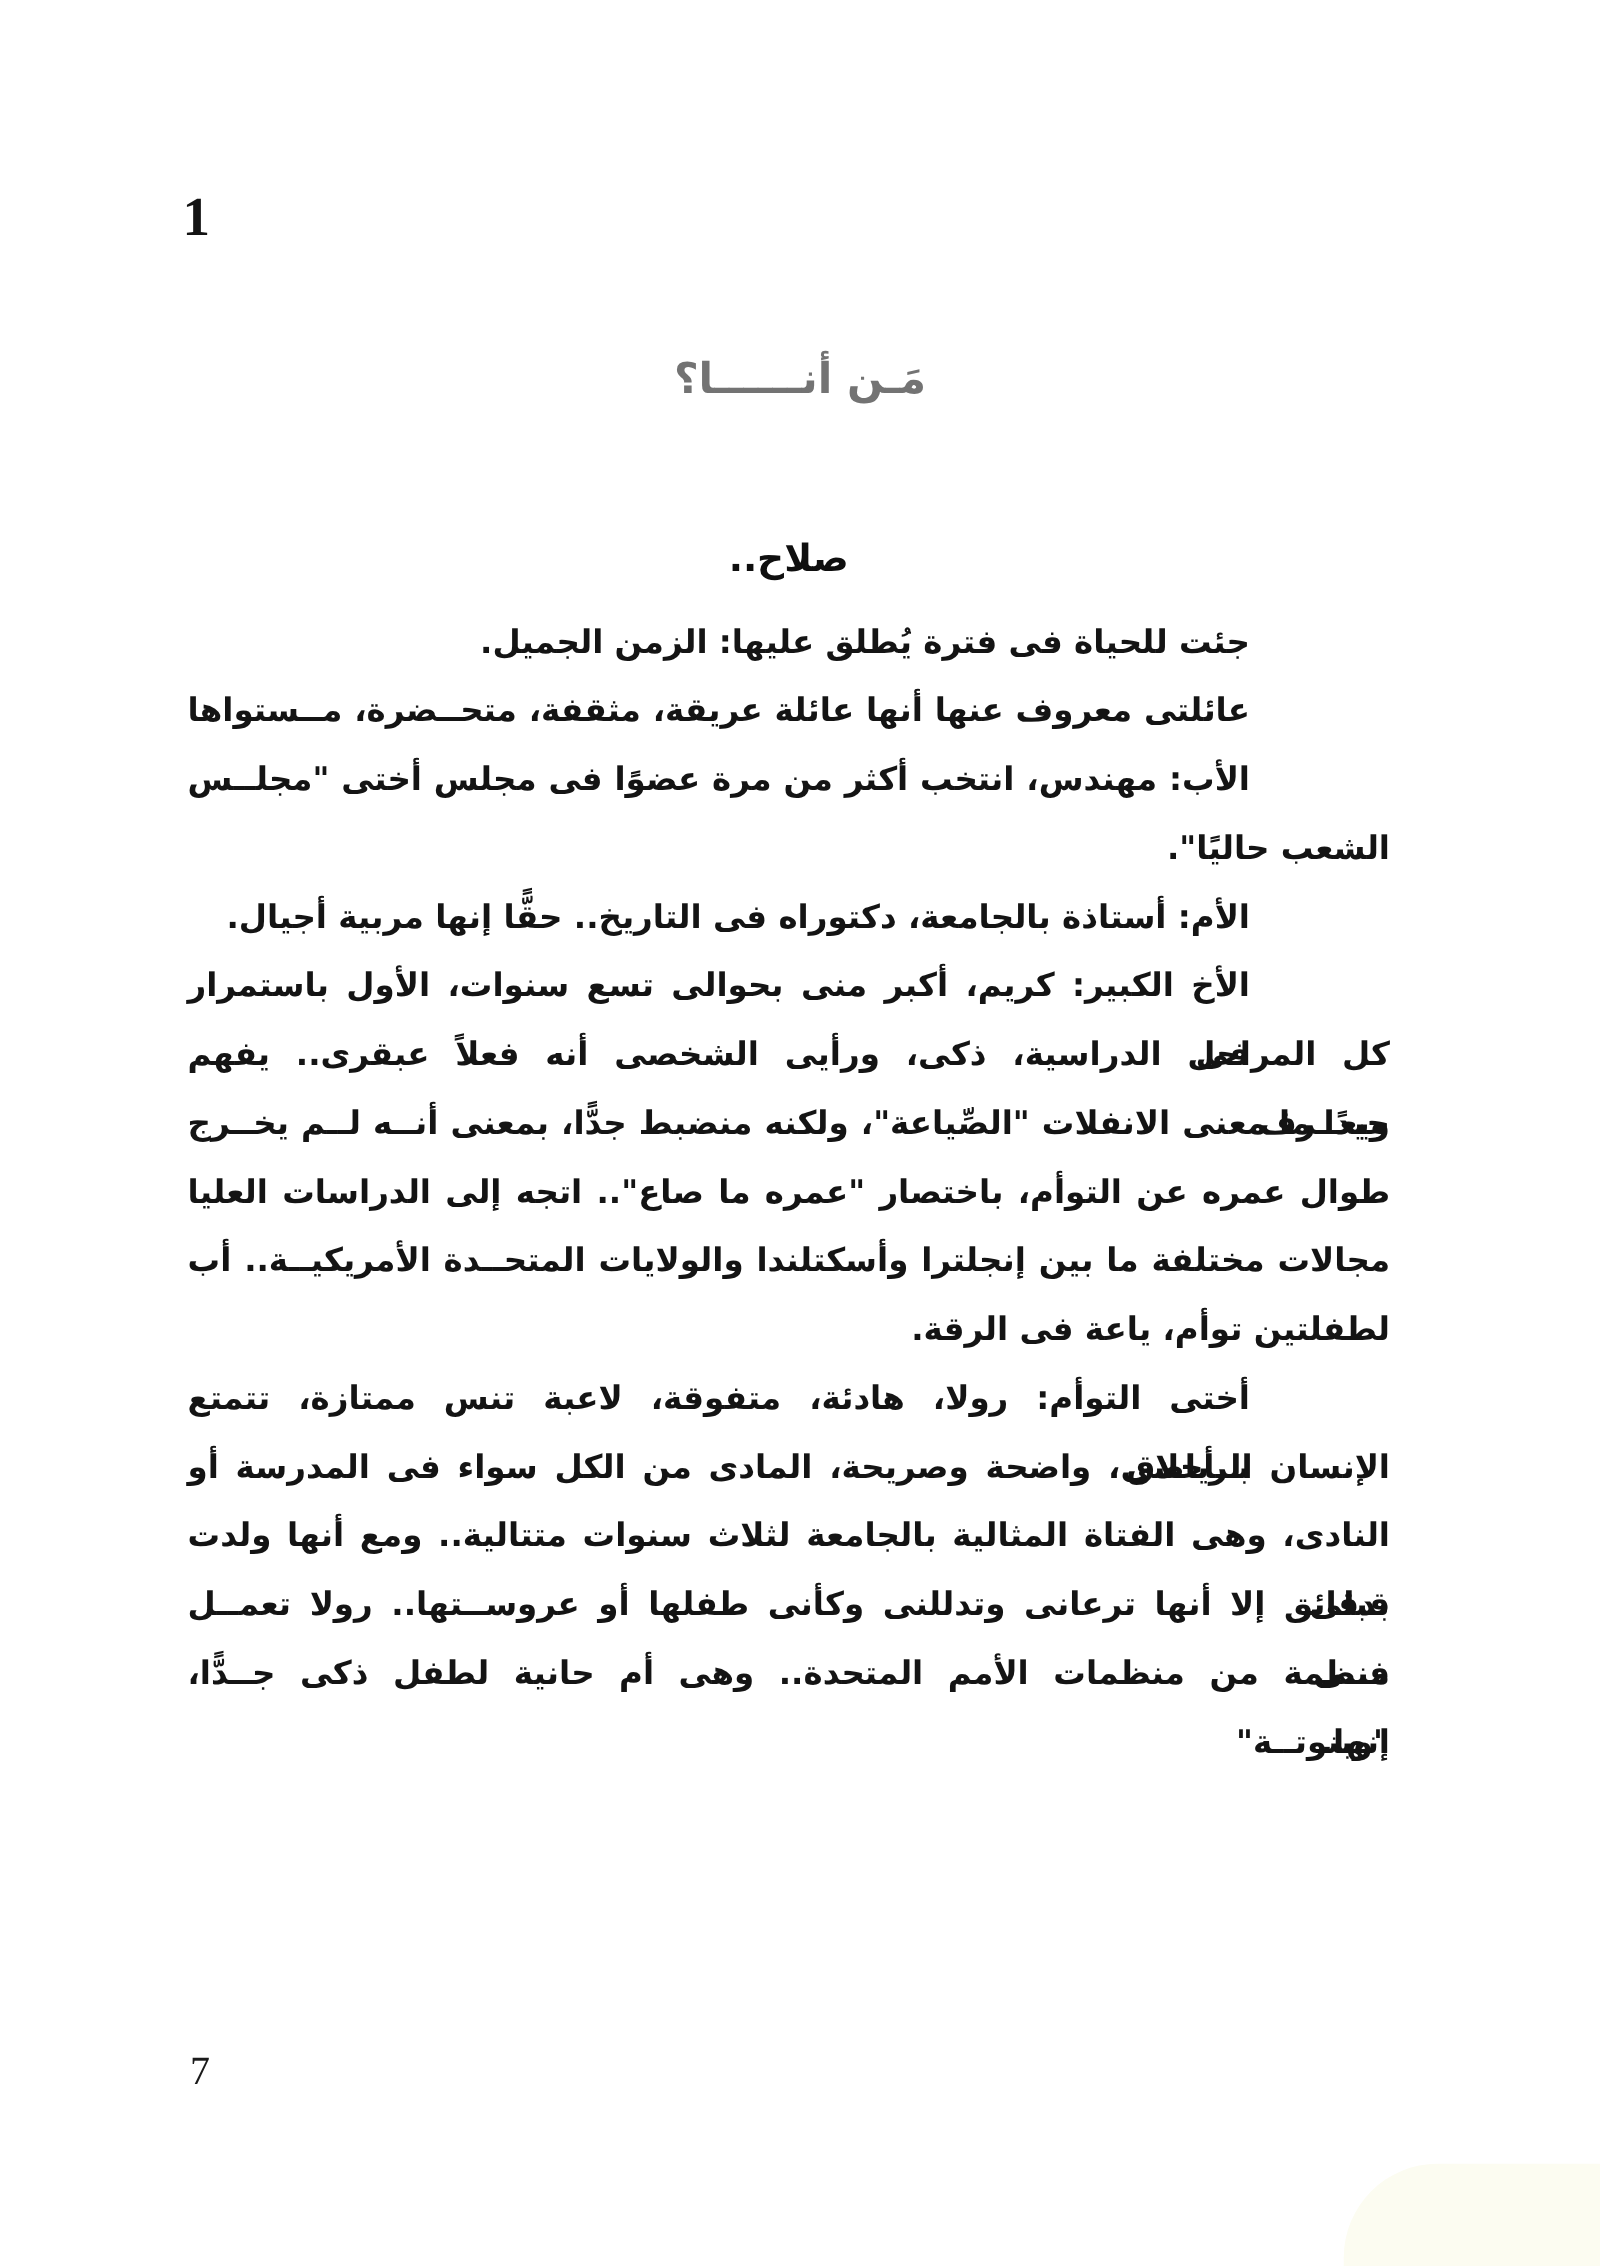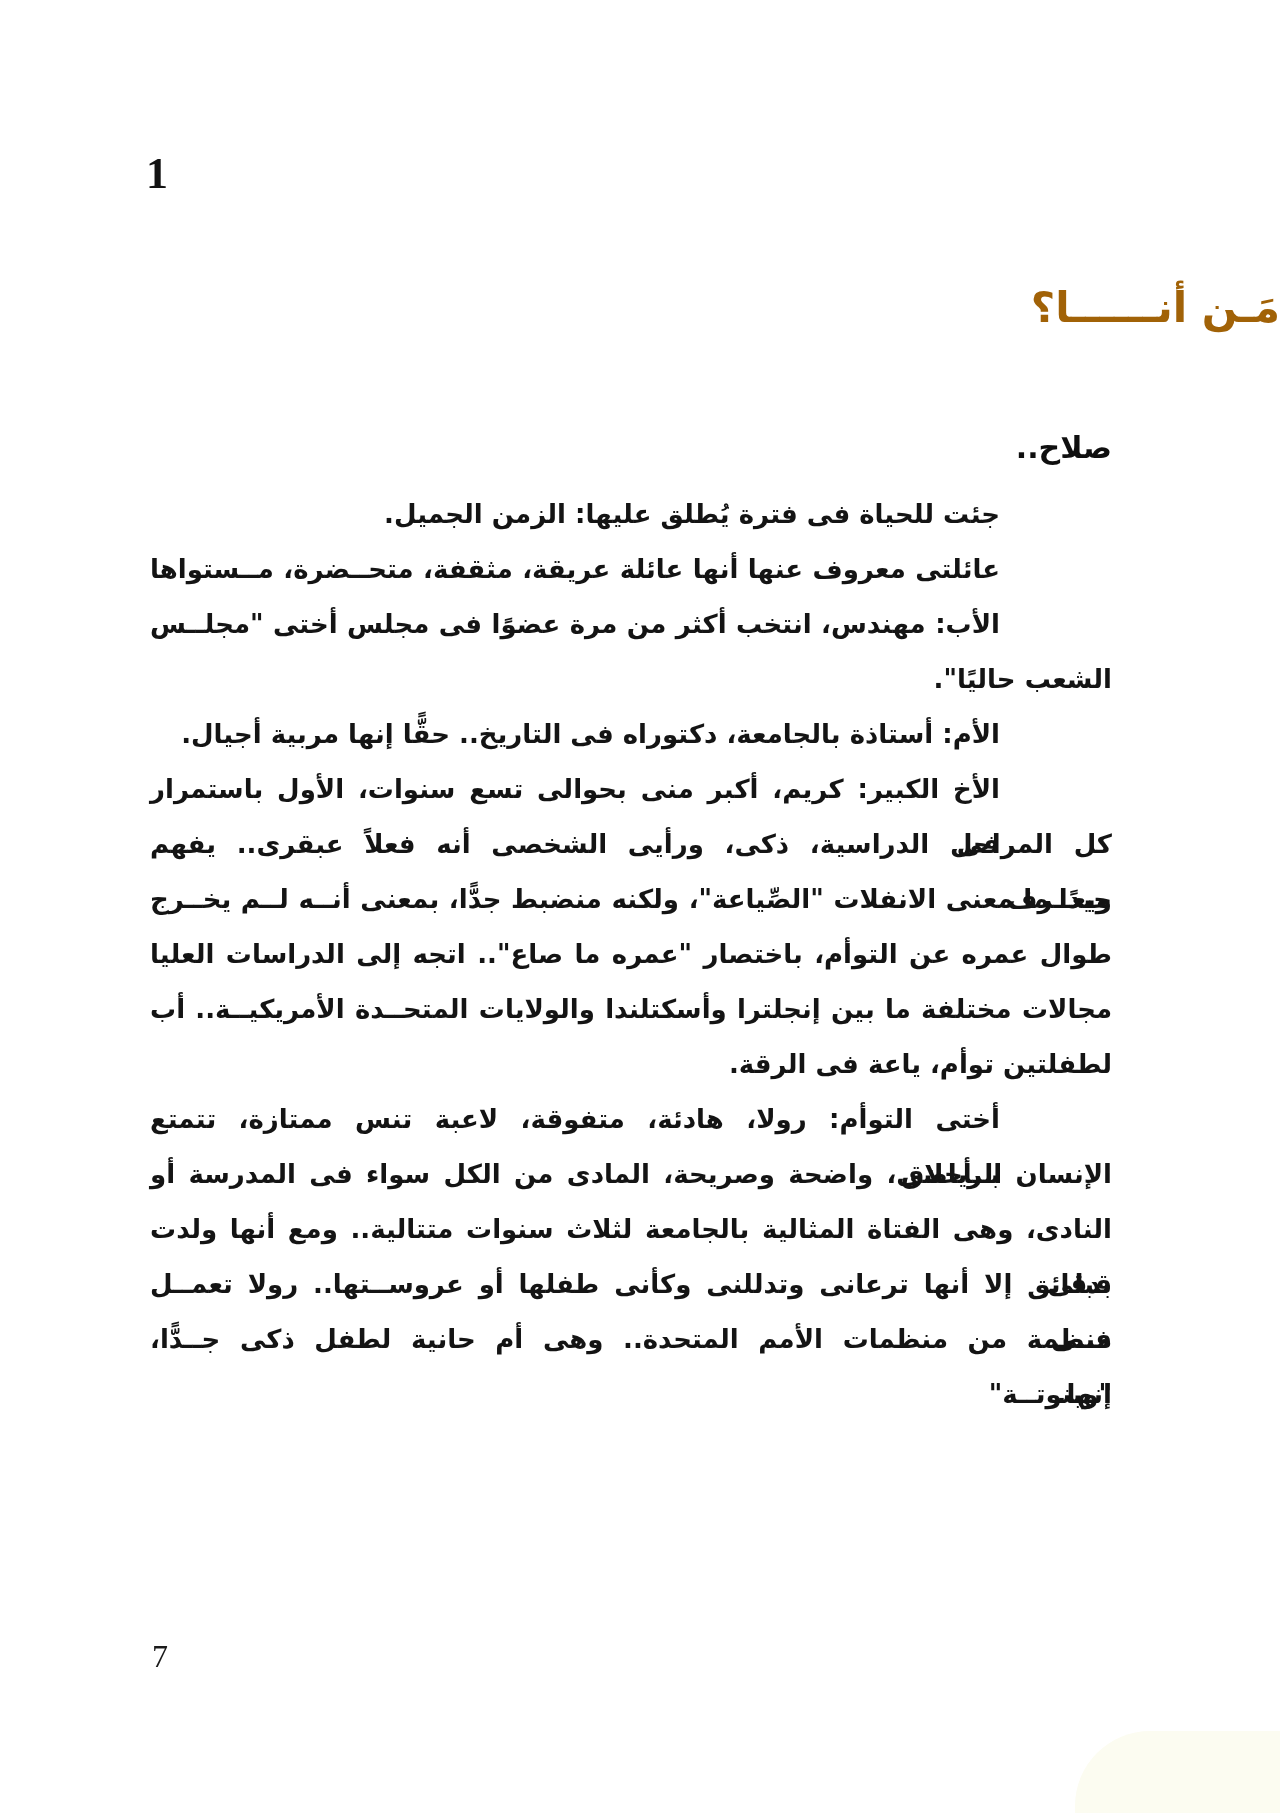--- a/index.html
+++ b/index.html
@@ -19,37 +19,38 @@
     position:absolute;
     top:148px;left:146px;
     font-family:"Liberation Serif","DejaVu Serif",serif;
     font-weight:bold;
     font-size:44px;
     color:#131313;
   }
   .chapter-title{
     position:absolute;
     top:283px;left:0;right:0;
+    text-align:center;
     direction:rtl;
     font-weight:bold;
-    font-size:42px;
-    color:#a16207;
+    font-size:34px;
+    color:#737373;
     letter-spacing:0;
   }
   .body-block{
     position:absolute;
     top:425px;
     right:168px;
     left:150px;
     direction:rtl;
   }
   .section-heading{
     font-weight:bold;
     font-size:30px;
-    text-align:right;
+    text-align:center;
     height:62px;
     line-height:46px;
     color:#0f0f0f;
   }
   .body-line{
     font-size:26px;
     line-height:55px;
     height:55px;
     text-align:right;
     color:#141414;

